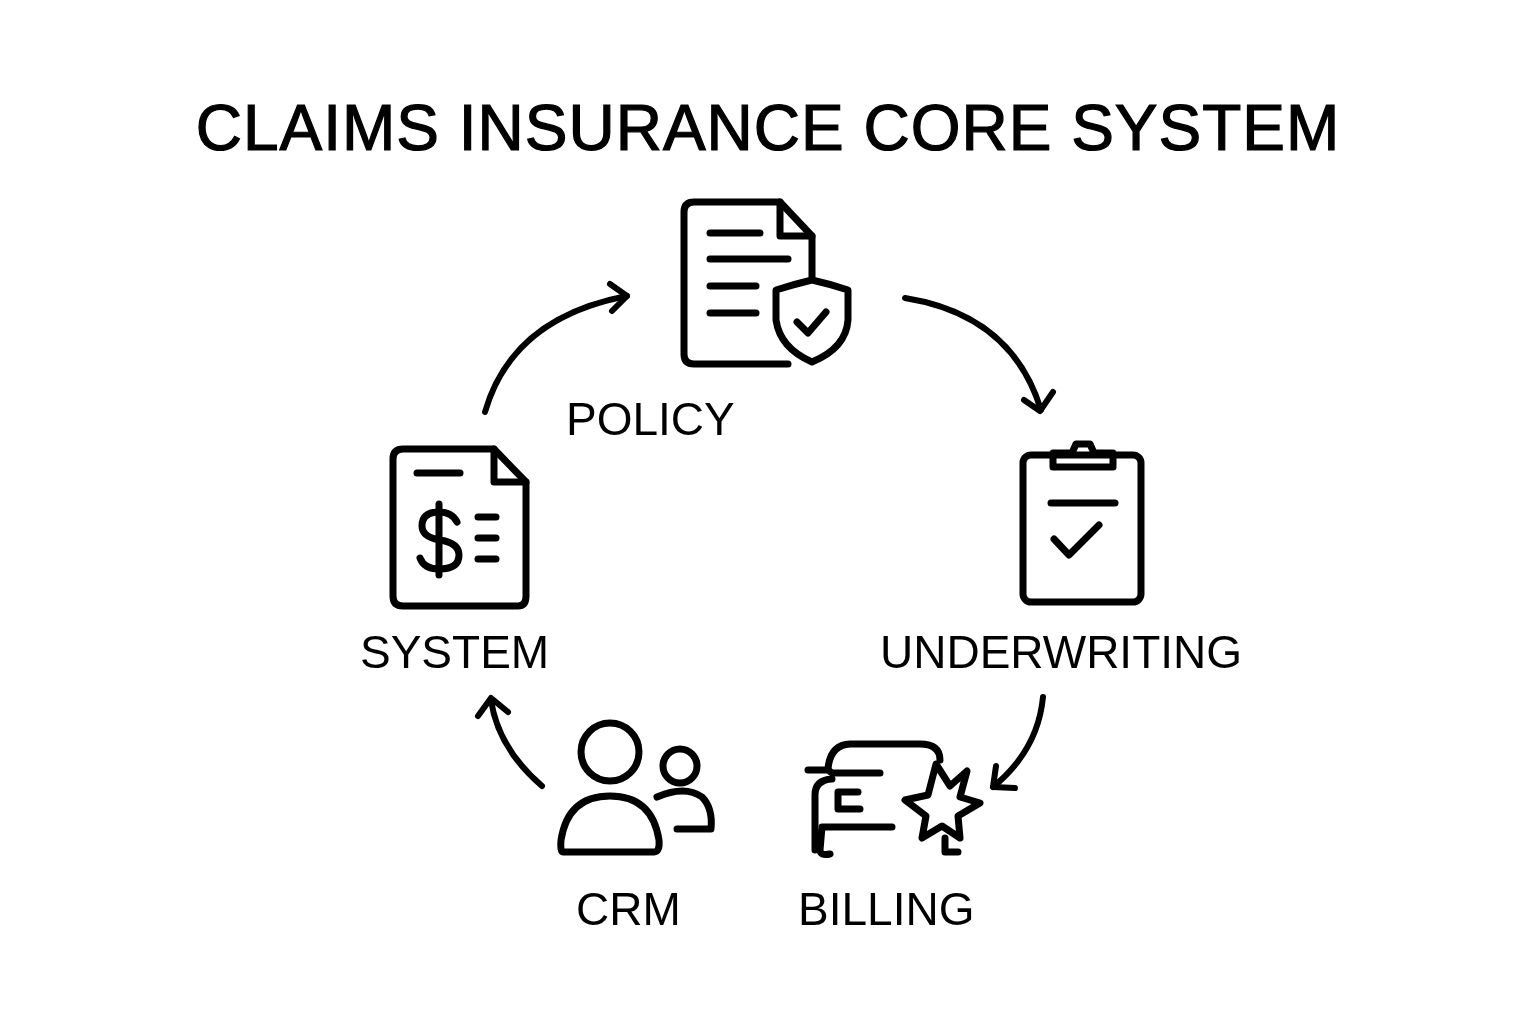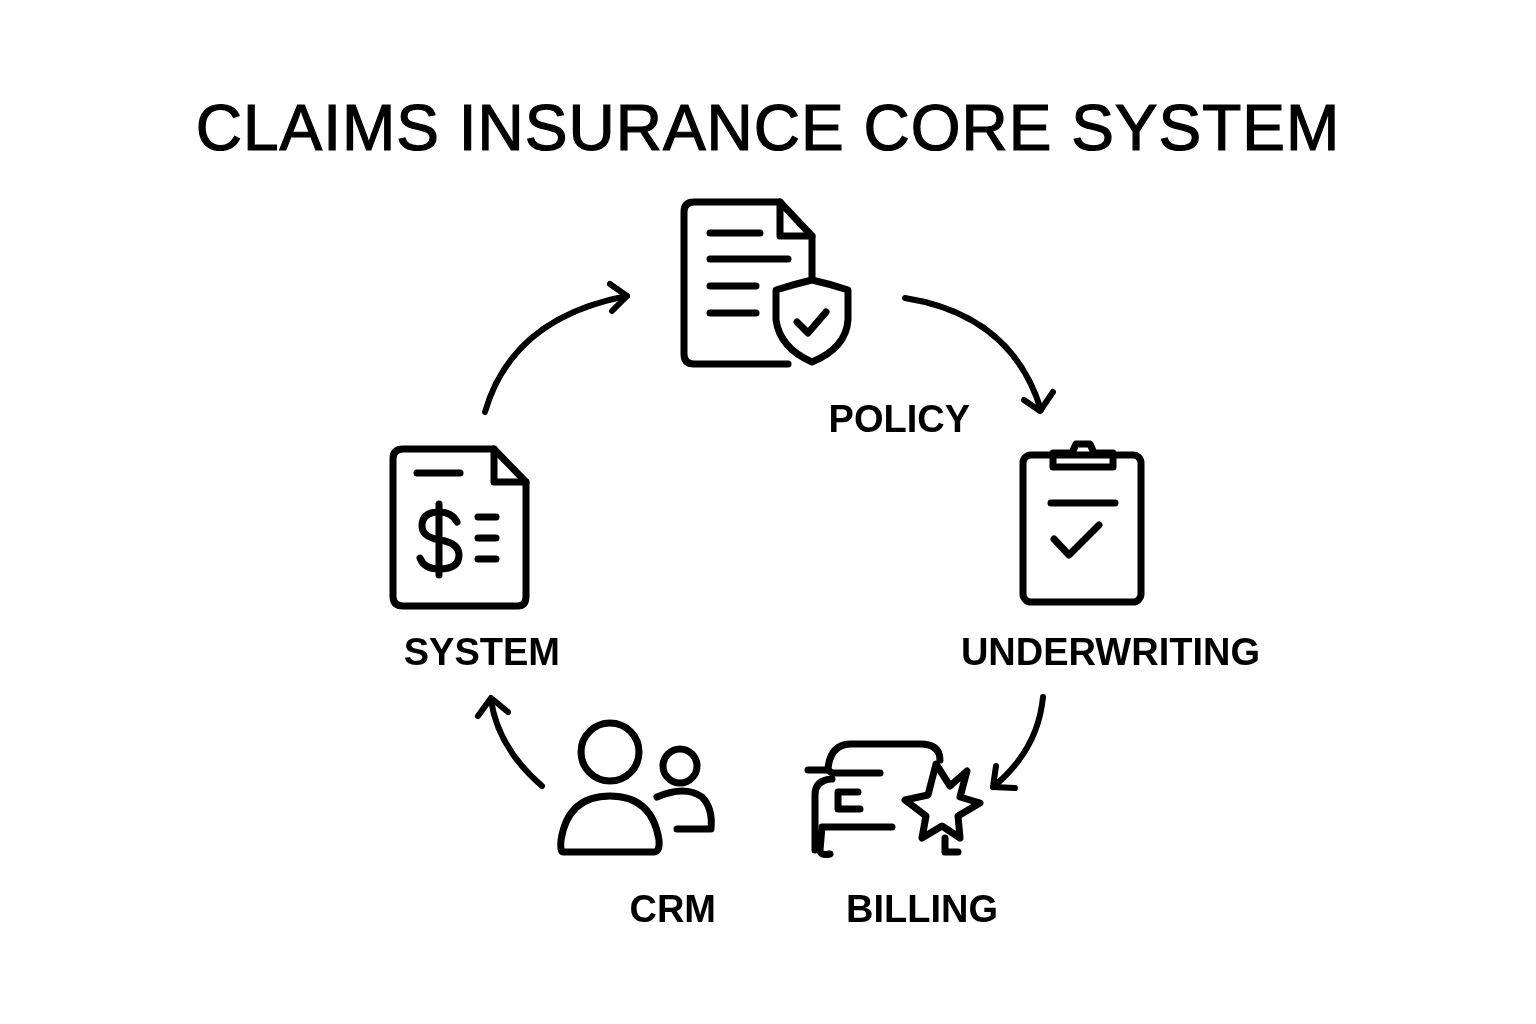--- a/index.html
+++ b/index.html
@@ -1,21 +1,21 @@
 <!DOCTYPE html>
 <html><head>
 <meta charset="utf-8">
 <style>
   html, body { margin: 0; padding: 0; background: #ffffff; }
   body { width: 1536px; height: 1024px; position: relative; overflow: hidden;
          font-family: "Liberation Sans", "DejaVu Sans", sans-serif; color: #000; }
   .title { position: absolute; left: 0; width: 1536px; top: 88px; text-align: center;
            font-size: 64px; font-weight: 400; letter-spacing: 1px; -webkit-text-stroke: 1.2px #000;
            line-height: 80px; }
-  .label { position: absolute; text-align: right; font-weight: 700; font-size: 38px;
+  .label { position: absolute; text-align: left; font-weight: 400; font-size: 46px;
            line-height: 50px; white-space: nowrap; }
   svg.canvas { position: absolute; left: 0; top: 0; }
   .ico path, .ico line, .ico circle, .ico rect, .ico polyline, .ico polygon {
       fill: none; stroke: #000; stroke-width: 7; stroke-linecap: round; stroke-linejoin: round; }
   .arrow path { fill: none; stroke: #000; stroke-width: 6; stroke-linecap: round; stroke-linejoin: round; }
 </style>
 </head>
 <body>
 
 <div class="title">CLAIMS INSURANCE CORE SYSTEM</div>
@@ -82,16 +82,16 @@
   </g>
   <g class="arrow">
     <path d="M 542 786 Q 498 748 491 700"></path>
     <path d="M 478 716 L 491 698 L 508 712"></path>
   </g>
 </svg>
 
 <div class="label" style="left:566px; width:404px; top:394px;">
   <div>POLICY</div>
 </div>
-<div class="label" style="left:900px; width:360px; top:627px;">UNDERWRITING</div>
+<div class="label" style="left:880px; width:360px; top:627px;">UNDERWRITING</div>
 <div class="label" style="left:798px; width:200px; top:884px;">BILLING</div>
 <div class="label" style="left:576px; width:140px; top:884px;">CRM</div>
 <div class="label" style="left:360px; width:200px; top:627px;">SYSTEM</div>
 
 </body></html>

